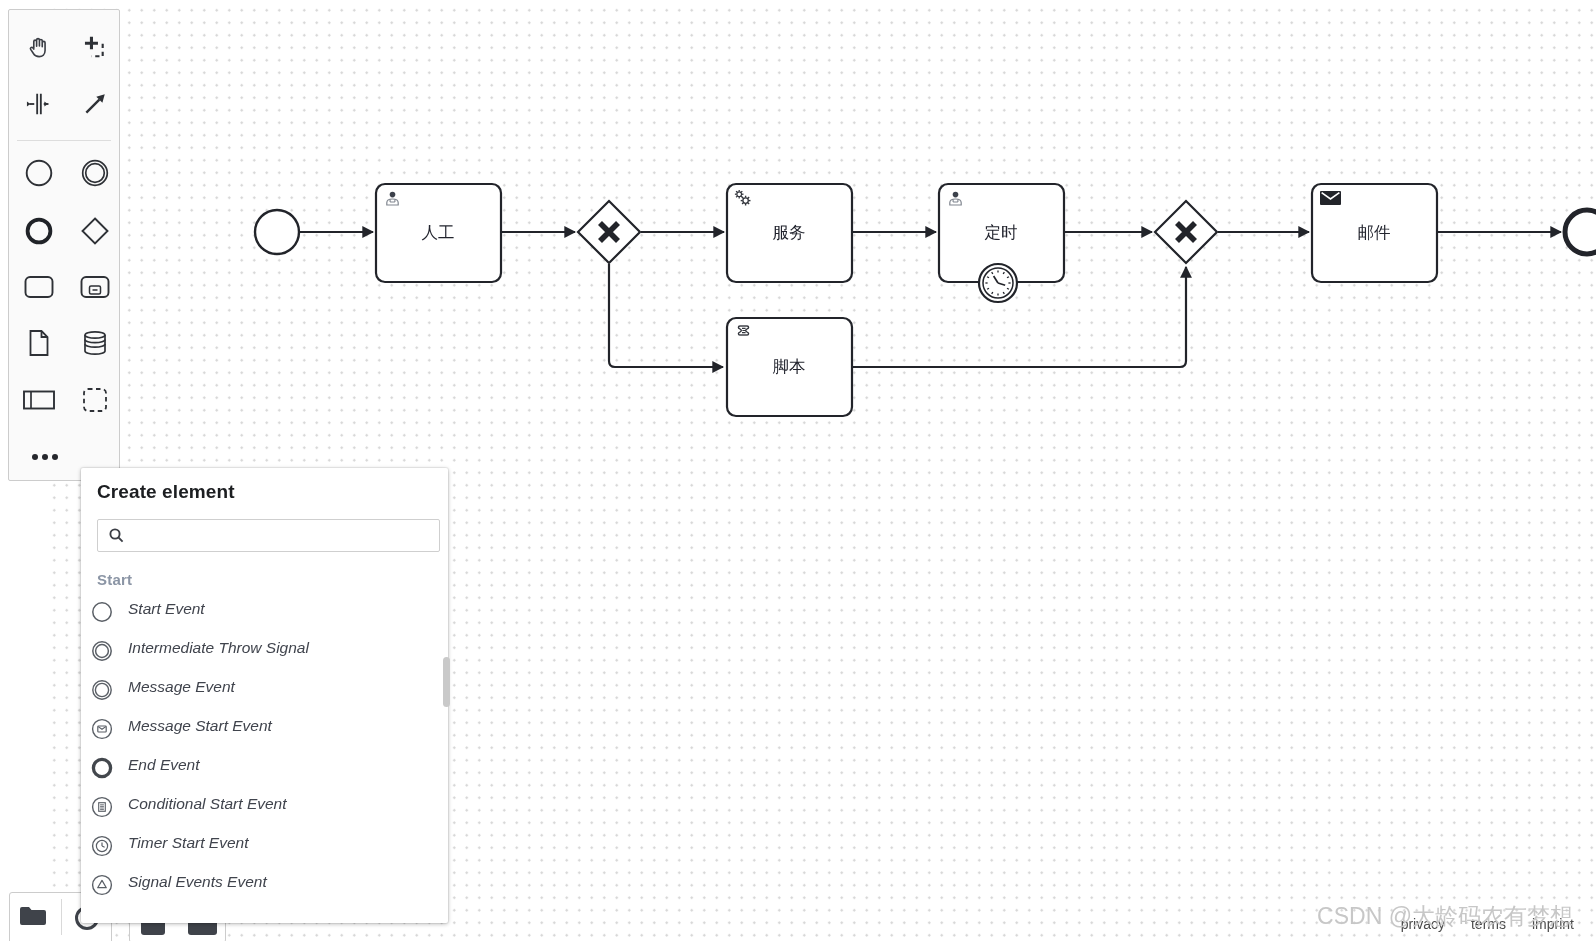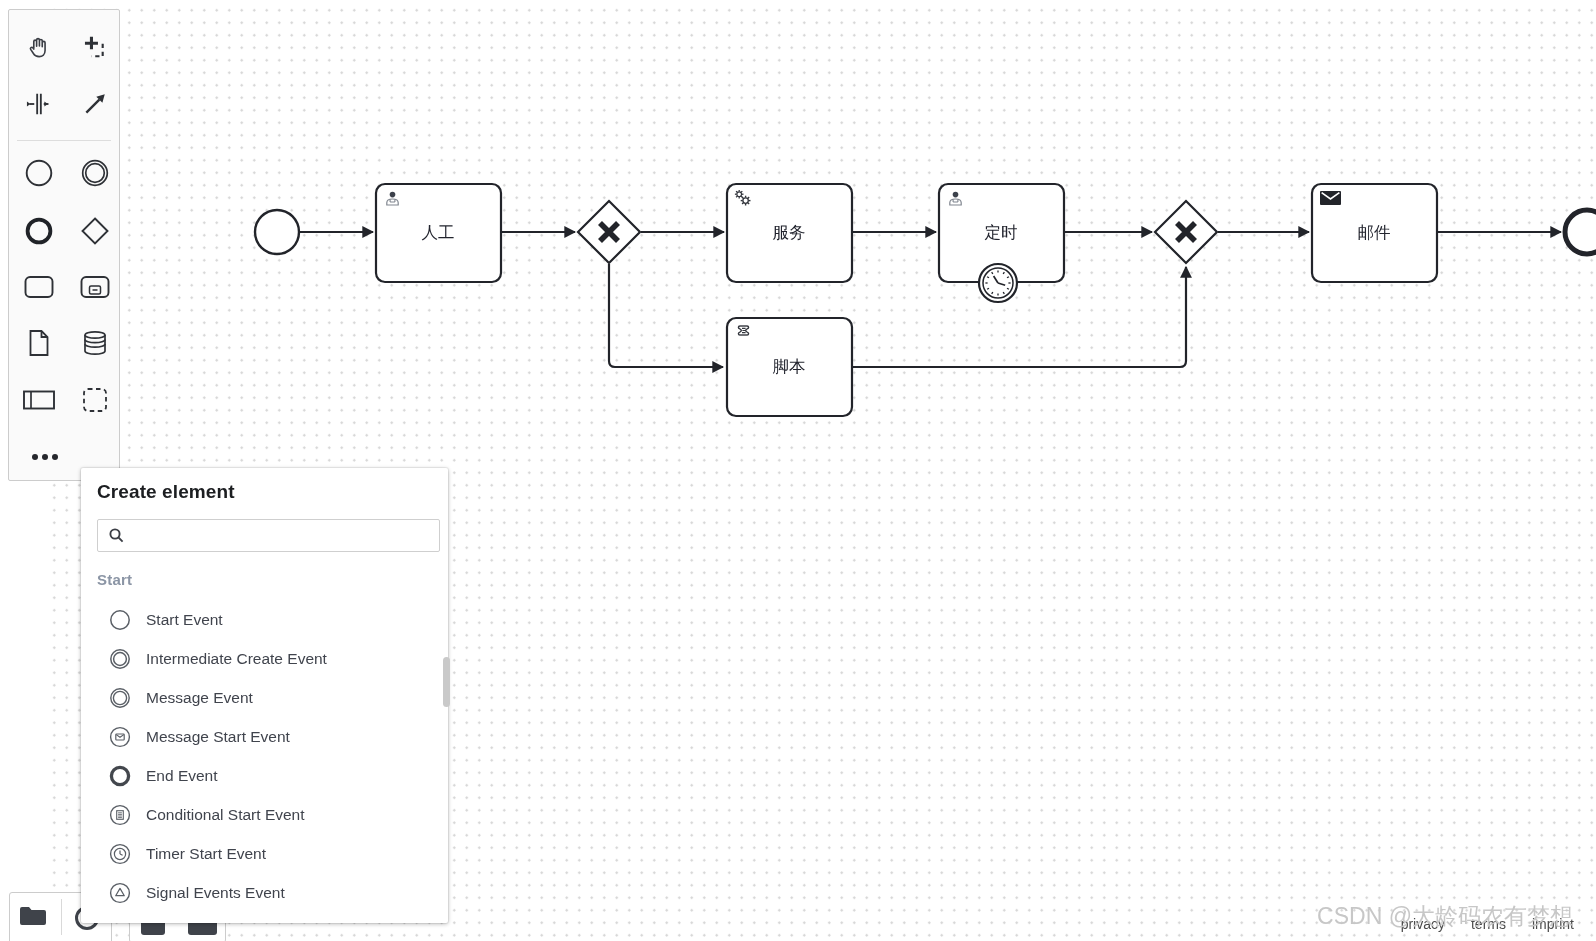--- a/index.html
+++ b/index.html
@@ -55,21 +55,21 @@
     font-size:15px;font-family:"Liberation Sans",sans-serif;color:#333;background:transparent;
   }
   .popup-section{
     position:absolute;left:16px;top:103px;
     font-size:15px;font-weight:700;color:#8b95a5;letter-spacing:.2px;
   }
   .popup-list{
     position:absolute;left:0;top:132px;right:0;margin:0;padding:0;list-style:none;
   }
   .popup-item{
-    height:39px;display:flex;align-items:center;padding-left:27px;cursor:pointer;
+    height:39px;display:flex;align-items:flex-start;padding-left:9px;cursor:pointer;font-style:italic;
   }
   .popup-item .itm-icon{width:24px;height:24px;flex:0 0 auto;display:flex;}
   .popup-item .itm-label{margin-left:14px;font-size:15.5px;color:#40444d;}
   .popup-scrollbar{
     position:absolute;right:-2px;top:189px;width:7px;height:50px;
     background:#c9c9c9;border-radius:4px;
   }
 
   
   .toolbar-a{
@@ -364,21 +364,21 @@
       </span>
       <span class="itm-label">Start Event</span>
     </li>
     <li class="popup-item">
       <span class="itm-icon">
         <svg width="24" height="24" viewBox="0 0 24 24" fill="none">
             <circle cx="12" cy="12" r="9.2" stroke="#5a5f66" stroke-width="1.5"></circle>
             <circle cx="12" cy="12" r="6.4" stroke="#5a5f66" stroke-width="1.5"></circle>
           </svg>
       </span>
-      <span class="itm-label">Intermediate Create Event</span>
+      <span class="itm-label">Intermediate Throw Signal</span>
     </li>
     <li class="popup-item">
       <span class="itm-icon">
         <svg width="24" height="24" viewBox="0 0 24 24" fill="none">
             <circle cx="12" cy="12" r="9.2" stroke="#5a5f66" stroke-width="1.4"></circle>
             <circle cx="12" cy="12" r="6.6" stroke="#5a5f66" stroke-width="1.4"></circle>
           </svg>
       </span>
       <span class="itm-label">Message Event</span>
     </li>

